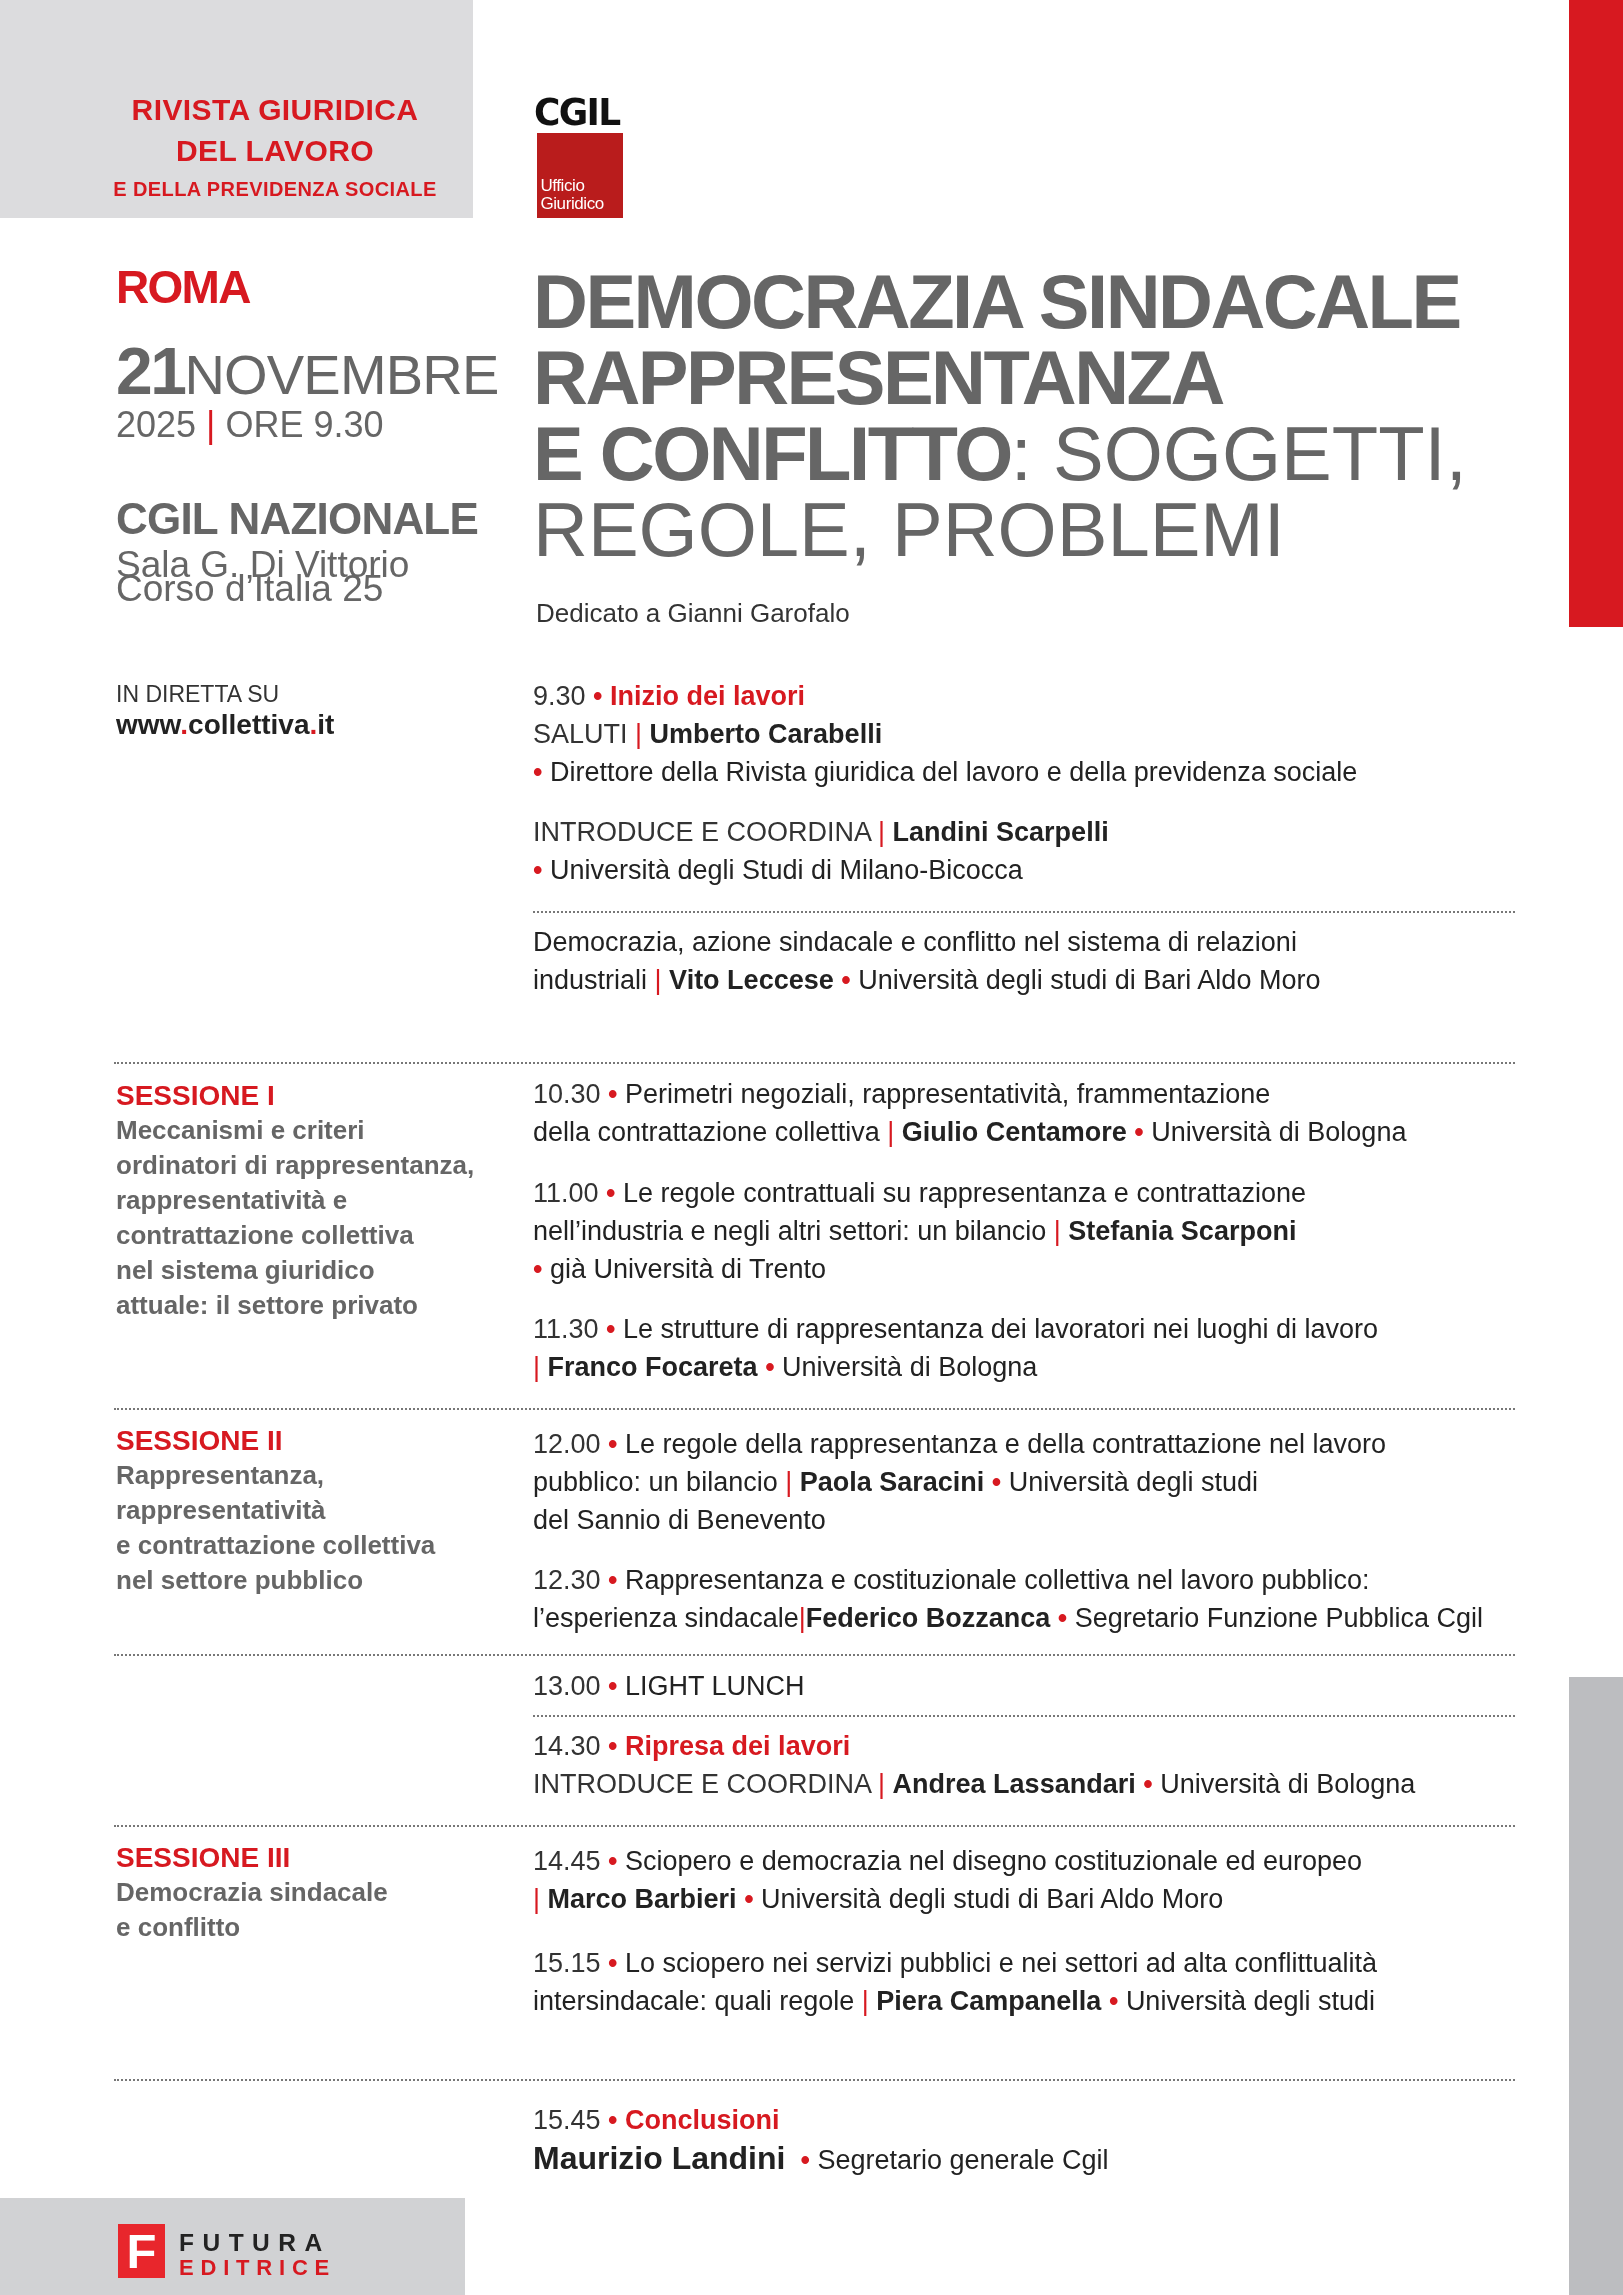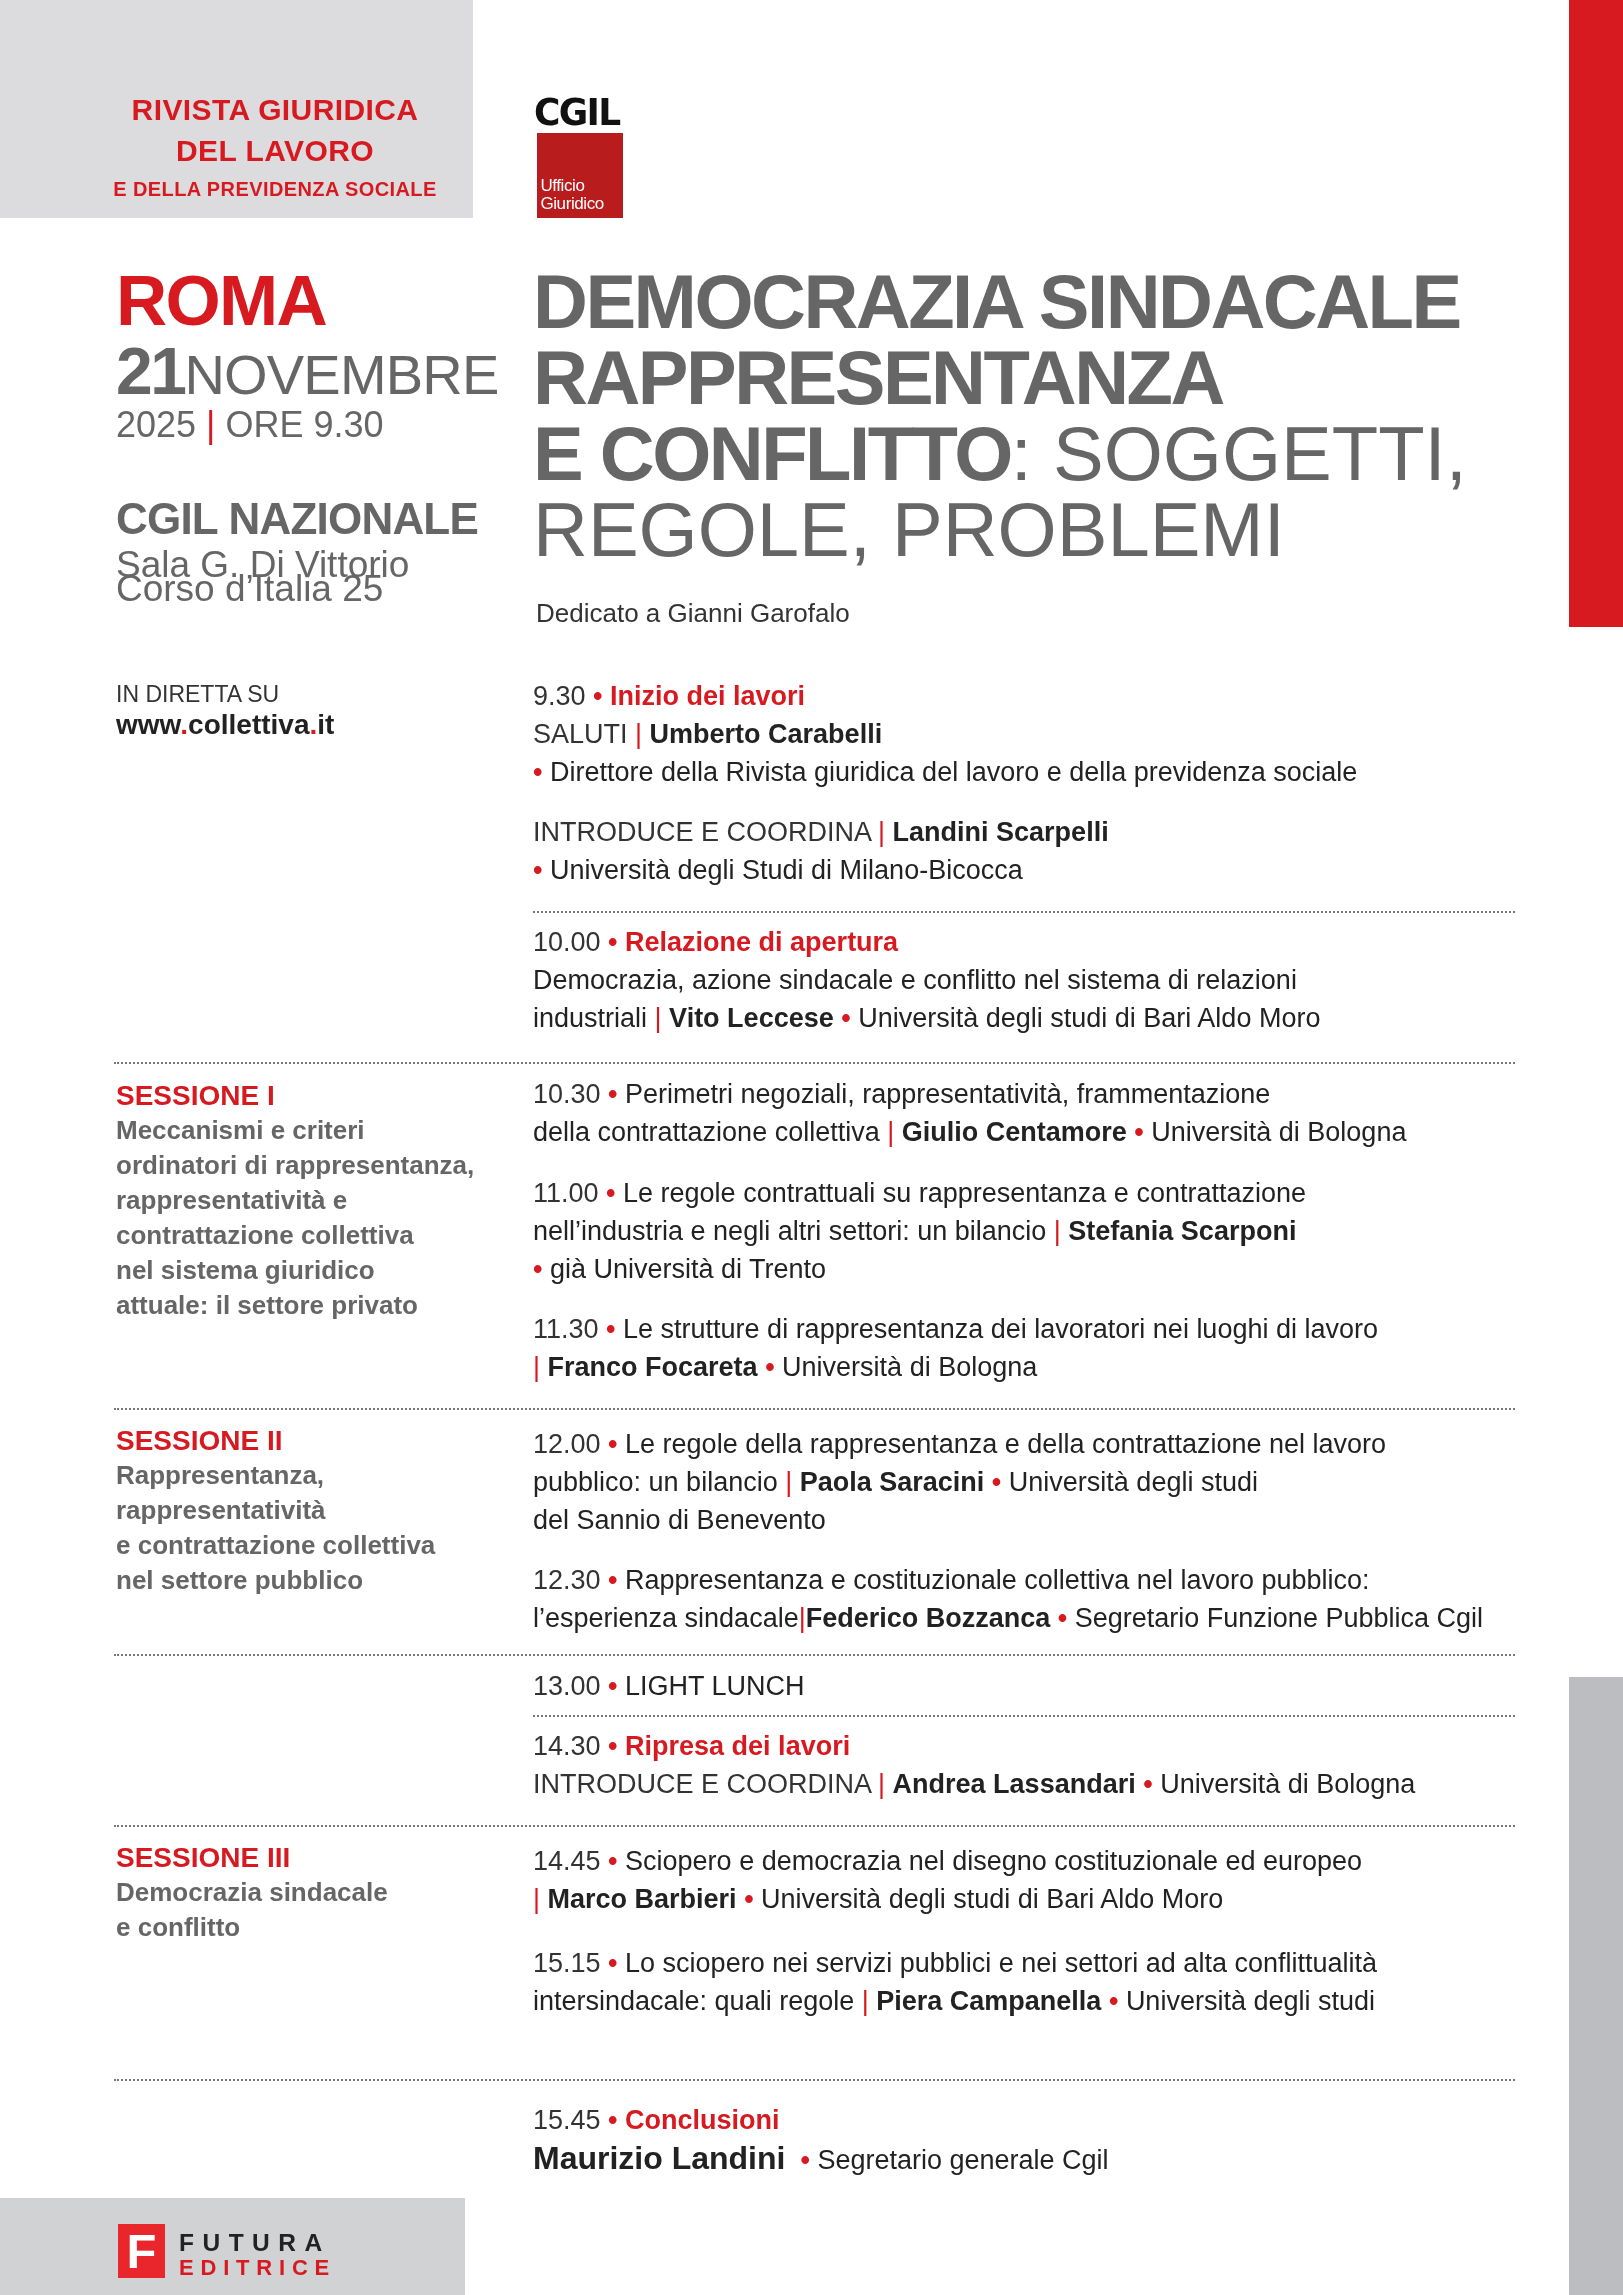--- a/index.html
+++ b/index.html
@@ -19,21 +19,21 @@
   #j1 { top:93px; font-size:30px; }
   #j2 { top:134px; font-size:30px; }
   #j3 { top:178px; font-size:20px; }
 
   
   #cgil-word { left:534px; top:91px; font-size:36px; font-weight:900; color:#111; font-family:"DejaVu Sans", sans-serif; letter-spacing:-1.7px; transform:scaleY(1.05); }
   #cgil-box { left:537px; top:133px; width:86px; height:85px; background:#b91c1c; }
   #cgil-box-text { position:absolute; left:3.4px; bottom:5px; color:#fff; font-size:17px; line-height:18px; letter-spacing:-0.4px; }
 
   
-  #roma { left:116px; top:260px; font-size:71px; font-weight:bold; color:#d71920; letter-spacing:-1.7px; }
+  #roma { left:116px; top:260px; font-size:46px; font-weight:bold; color:#d71920; letter-spacing:-1.7px; }
   #date-line { left:116px; top:333px; color:#666; white-space:nowrap; }
   #date-day { font-size:66px; font-weight:bold; letter-spacing:-2.5px; }
   #date-month { font-size:56px; font-weight:normal; letter-spacing:-0.8px; }
   #year-line { left:116px; top:404px; font-size:36px; color:#666; white-space:nowrap; }
   .pipe-red { color:#d71920; }
   #venue-name { left:116px; top:494px; font-size:44px; font-weight:bold; color:#666; letter-spacing:-0.8px; }
   #venue-room { left:116px; top:544px; font-size:37px; color:#666; }
   #venue-addr { left:116px; top:568px; font-size:37px; color:#666; }
   #live-label { left:116px; top:681px; font-size:23px; color:#333; }
   #live-url { left:116px; top:709px; font-size:28px; font-weight:bold; color:#222; }
@@ -146,21 +146,20 @@
 <div class="abs prog" style="top:677px">
   <div><span class="t">9.30</span> <span class="dot">•</span> <span class="hl">Inizio dei lavori</span></div>
   <div><span class="upper">SALUTI</span> <span class="sep">|</span> <span class="name">Umberto Carabelli</span></div>
   <div><span class="dot">•</span> <span>Direttore della Rivista giuridica del lavoro e della previdenza sociale</span></div>
   <div style="height:22px"></div>
   <div><span class="upper">INTRODUCE E COORDINA</span> <span class="sep">|</span> <span class="name">Landini Scarpelli</span></div>
   <div><span class="dot">•</span> <span>Università degli Studi di Milano-Bicocca</span></div>
 </div>
 
 <div class="abs prog" style="top:923px">
-  <div><span class="t">10.00</span> <span class="dot">•</span> <span class="hl">Relazione di apertura</span></div>
   <div>Democrazia, azione sindacale e conflitto nel sistema di relazioni</div>
   <div><span>industriali</span> <span class="sep">|</span> <span class="name">Vito Leccese</span> <span class="dot">•</span> <span>Università degli studi di Bari Aldo Moro</span></div>
 </div>
 
 <div class="abs prog" style="top:1075px">
   <div><span class="t">10.30</span> <span class="dot">•</span> <span>Perimetri negoziali, rappresentatività, frammentazione</span></div>
   <div><span>della contrattazione collettiva</span> <span class="sep">|</span> <span class="name">Giulio Centamore</span> <span class="dot">•</span> <span>Università di Bologna</span></div>
 </div>
 
 <div class="abs prog" style="top:1174px">

